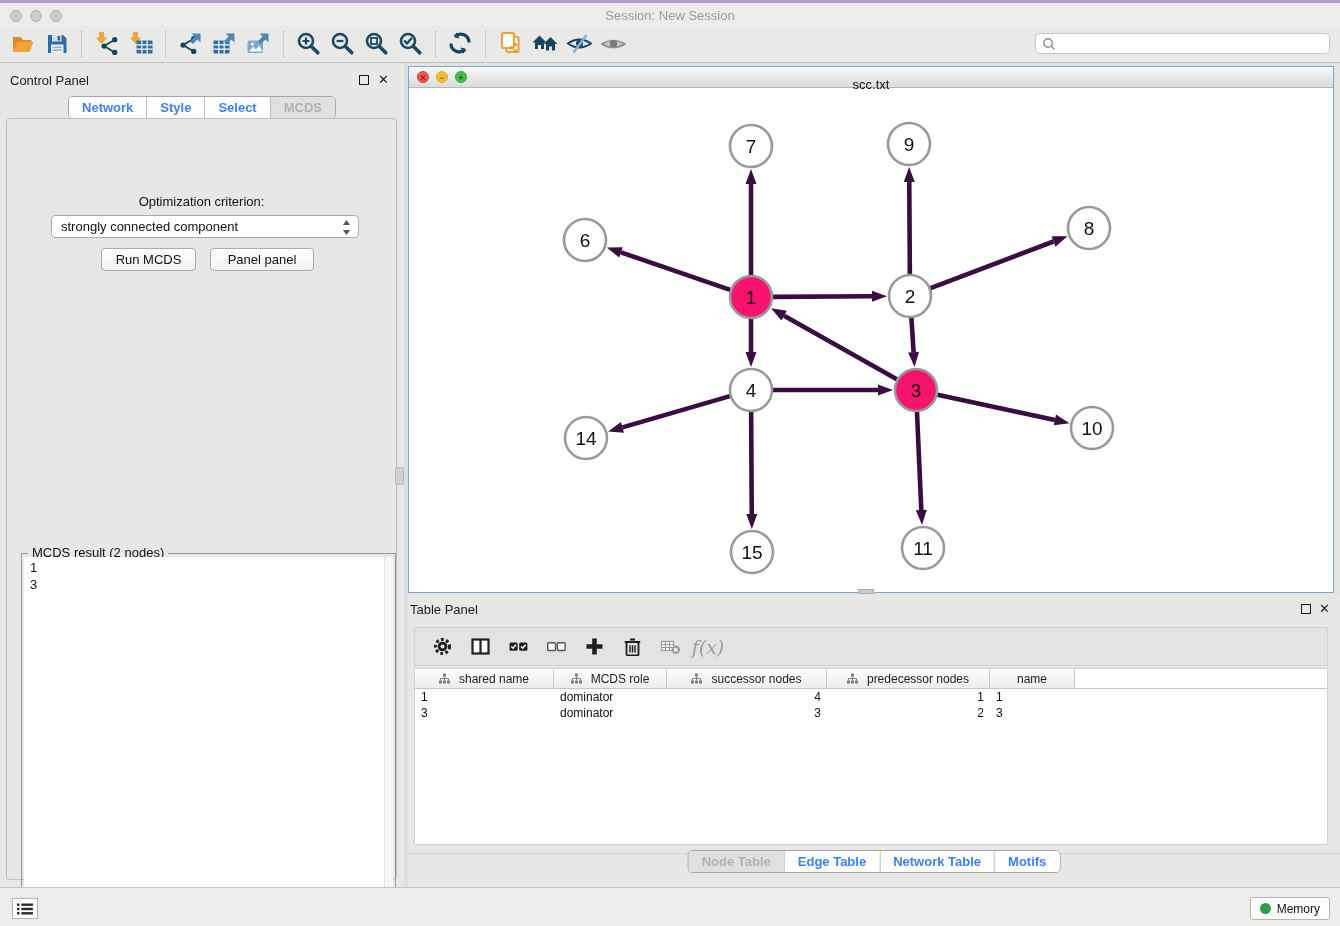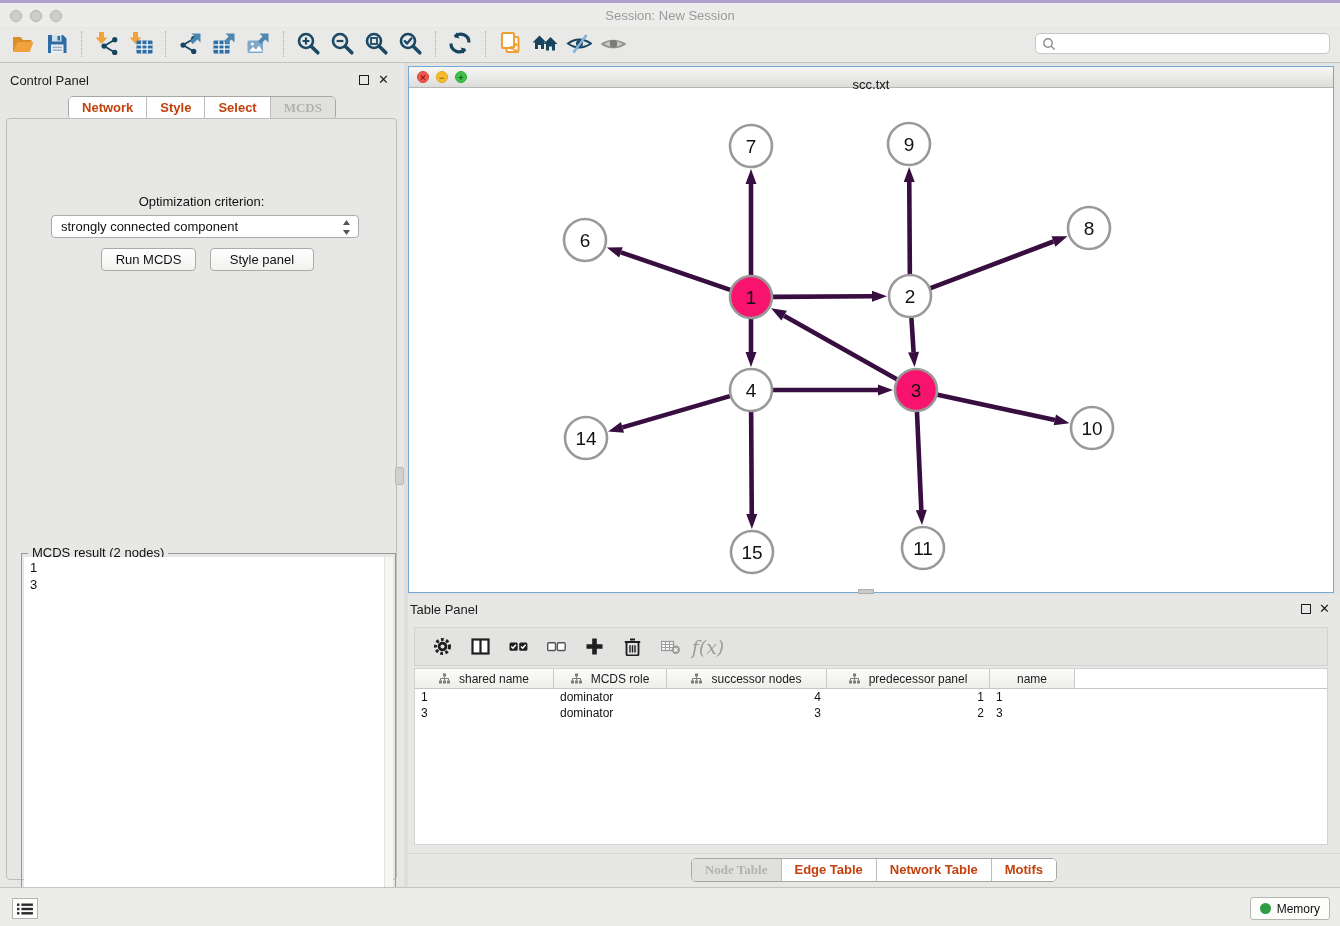--- a/index.html
+++ b/index.html
@@ -22,23 +22,23 @@
   #search-wrap{position:absolute;right:10px;top:33px;width:295px;height:21px;background:#fff;
                border:1px solid #c6c6c4;border-radius:5px;display:flex;align-items:center;padding-left:6px;box-sizing:border-box;}
 
   
   #control-panel{left:0;top:63px;width:404px;height:824px;background:#e7e7e5;}
   #cp-header{position:absolute;left:0;top:8px;width:100%;height:20px;}
   #cp-title,#tp-title{font-size:13px;color:#1c1c1c;}
   .panel-float{width:10px;height:10px;border:1.6px solid #1c1c1c;display:inline-block;box-sizing:border-box;}
   .panel-close{font-size:13px;font-weight:bold;color:#1c1c1c;line-height:10px;}
   .tabgroup{display:flex;border:1px solid #a6a6a4;border-radius:5px;overflow:hidden;background:#fff;}
-  .tab{padding:3px 13px;font-size:13px;font-weight:bold;color:#c2410c;background:#fff;border-left:1px solid #bcbcba;white-space:nowrap;}
+  .tab{padding:3px 13px;font-size:13px;font-weight:bold;color:#3b82f6;background:#fff;border-left:1px solid #bcbcba;white-space:nowrap;}
   .tab:first-child{border-left:none;}
-  .tab.active{background:#e0e0de;color:#b2b2b0;font-family:Liberation Serif, serif;}
+  .tab.active{background:#e0e0de;color:#b2b2b0;}
   #cp-tabs{position:absolute;left:50%;transform:translateX(-50%);top:33px;}
   #cp-box{position:absolute;left:6px;top:55px;width:391px;height:762px;background:#e7e7e5;
           border:1px solid #bdbdbb;border-radius:4px;box-sizing:border-box;}
   #opt-label{position:absolute;left:0;width:100%;top:75px;text-align:center;font-size:13px;color:#111;}
   #opt-select{position:absolute;left:44px;top:96px;width:308px;height:23px;background:#fff;border:1px solid #ababa9;
               border-radius:4px;font-size:13px;color:#111;display:flex;align-items:center;padding-left:9px;box-sizing:border-box;}
   #opt-select svg{position:absolute;right:7px;top:3px;}
   .btn{position:absolute;height:23px;background:linear-gradient(#ffffff,#f1f1ef);border:1px solid #ababa9;border-radius:4px;
        font-size:13px;color:#111;display:flex;align-items:center;justify-content:center;box-sizing:border-box;}
   #run-btn{left:94px;top:129px;width:95px;}
@@ -67,21 +67,21 @@
   #tp-toolbar{position:absolute;left:6px;top:32px;width:914px;height:39px;background:#e3e3e1;
               border:1px solid #d2d2d0;display:flex;align-items:center;padding-left:8px;box-sizing:border-box;}
   .tpbtn{width:38px;height:30px;display:flex;align-items:center;justify-content:center;flex:0 0 auto;}
   #fx-label{font-size:19px;color:#9c9c9a;font-family:"DejaVu Serif","Liberation Serif",serif;font-style:italic;}
   #table-area{position:absolute;left:6px;top:73px;width:914px;height:177px;background:#fff;border:1px solid #d2d2d0;box-sizing:border-box;}
   #thead{display:flex;height:19px;border-bottom:1px solid #c6c6c4;}
   .th{background:linear-gradient(#fcfcfa,#ededeb);border-right:1px solid #c9c9c7;display:flex;align-items:center;
       justify-content:center;gap:9px;font-size:12px;color:#1c1c1c;box-sizing:border-box;}
   .trow{display:flex;height:16px;font-size:12px;color:#111;}
   .td{padding:1px 6px 0 6px;box-sizing:border-box;overflow:hidden;white-space:nowrap;}
-  #tp-tabs{position:absolute;left:50%;transform:translateX(-50%);top:263px;}
+  #tp-tabs{position:absolute;left:50%;transform:translateX(-50%);top:255px;}
   #tp-tabstrip{position:absolute;left:0;top:258px;width:932px;height:34px;background:#e7e7e5;border-top:1px solid #d6d6d4;}
 
   
   #status-bar{left:0;top:887px;width:1340px;height:39px;background:#ececea;border-top:1px solid #c4c4c2;}
   #list-btn{position:absolute;left:12px;top:10px;width:26px;height:21px;background:#fdfdfb;border:1px solid #b5b5b3;
             display:flex;align-items:center;justify-content:center;box-sizing:border-box;}
   #memory-btn{position:absolute;right:10px;top:9px;height:23px;padding:0 9px;background:#fdfdfb;border:1px solid #b5b5b3;
               border-radius:3px;display:flex;align-items:center;gap:6px;font-size:12px;color:#111;box-sizing:border-box;}
   #memory-dot{width:11px;height:11px;border-radius:50%;background:#2e9e44;}
 </style>
@@ -260,21 +260,21 @@
   <div id="cp-box">
     <div id="opt-select">
       <span>strongly connected component</span>
       <svg width="9" height="17" viewBox="0 0 9 17">
         <path d="M4.5 1 L8 6 H1 Z" fill="#555"></path>
           <path d="M4.5 16 L1 11 H8 Z" fill="#555"></path>
       </svg>
     </div>
     <div id="opt-label">Optimization criterion:</div>
     <div id="run-btn" class="btn">Run MCDS</div>
-    <div id="closepanel-btn" class="btn">Style panel</div>
+    <div id="closepanel-btn" class="btn">Panel panel</div>
     <div id="mcds-fieldset">
       <span id="mcds-legend">MCDS result (2 nodes)</span>
       <div id="mcds-textarea">1
 3</div>
       <div id="mcds-scroll"></div>
     </div>
   </div>
 </div>
 <div id="v-divider" class="abs"></div>
 <div id="v-divider-thumb" class="abs"></div>
@@ -444,21 +444,21 @@
         <div class="th" style="width: 163px;">
           <span style="display:inline-flex">
             <svg width="11" height="11" viewBox="0 0 11 11">
               <rect x="4" y="0.5" width="3" height="3" fill="#7d7d7b"></rect>
               <path d="M5.5 3.5 v2 M1.5 5.5 h8 M1.5 5.5 v2 M5.5 5.5 v2 M9.5 5.5 v2" stroke="#7d7d7b" stroke-width="1" fill="none"></path>
               <rect x="0" y="7.5" width="3" height="3" fill="#7d7d7b"></rect>
               <rect x="4" y="7.5" width="3" height="3" fill="#7d7d7b"></rect>
               <rect x="8" y="7.5" width="3" height="3" fill="#7d7d7b"></rect>
             </svg>
           </span>
-          <span>predecessor panel</span>
+          <span>predecessor nodes</span>
         </div>
         <div class="th" style="width: 85px;">
           <span>name</span>
         </div>
       </div>
     <div id="tbody">
         <div class="trow">
           <div class="td" style="width: 139px; text-align: left;">1</div>
           <div class="td" style="width: 113px; text-align: left;">dominator</div>
           <div class="td" style="width: 160px; text-align: right;">4</div>

